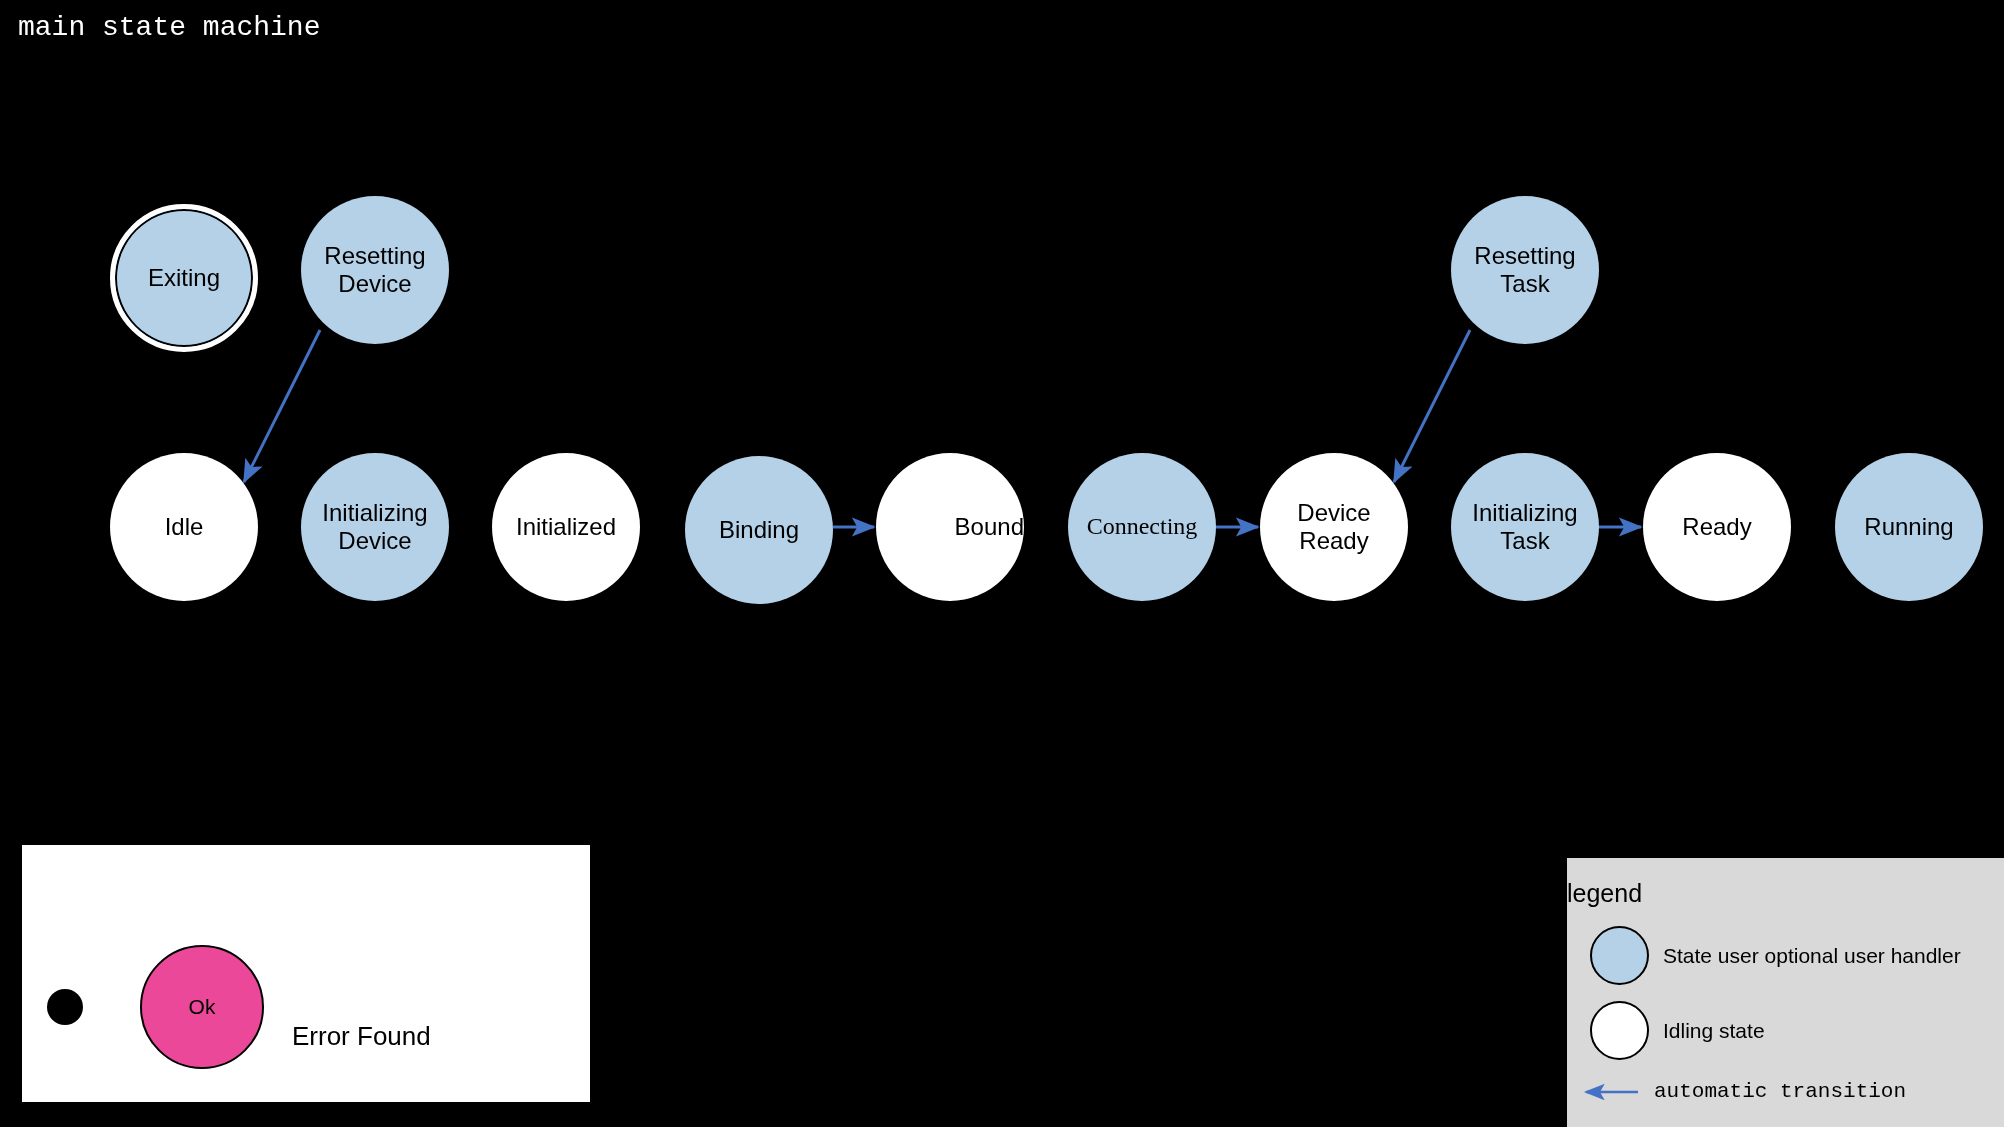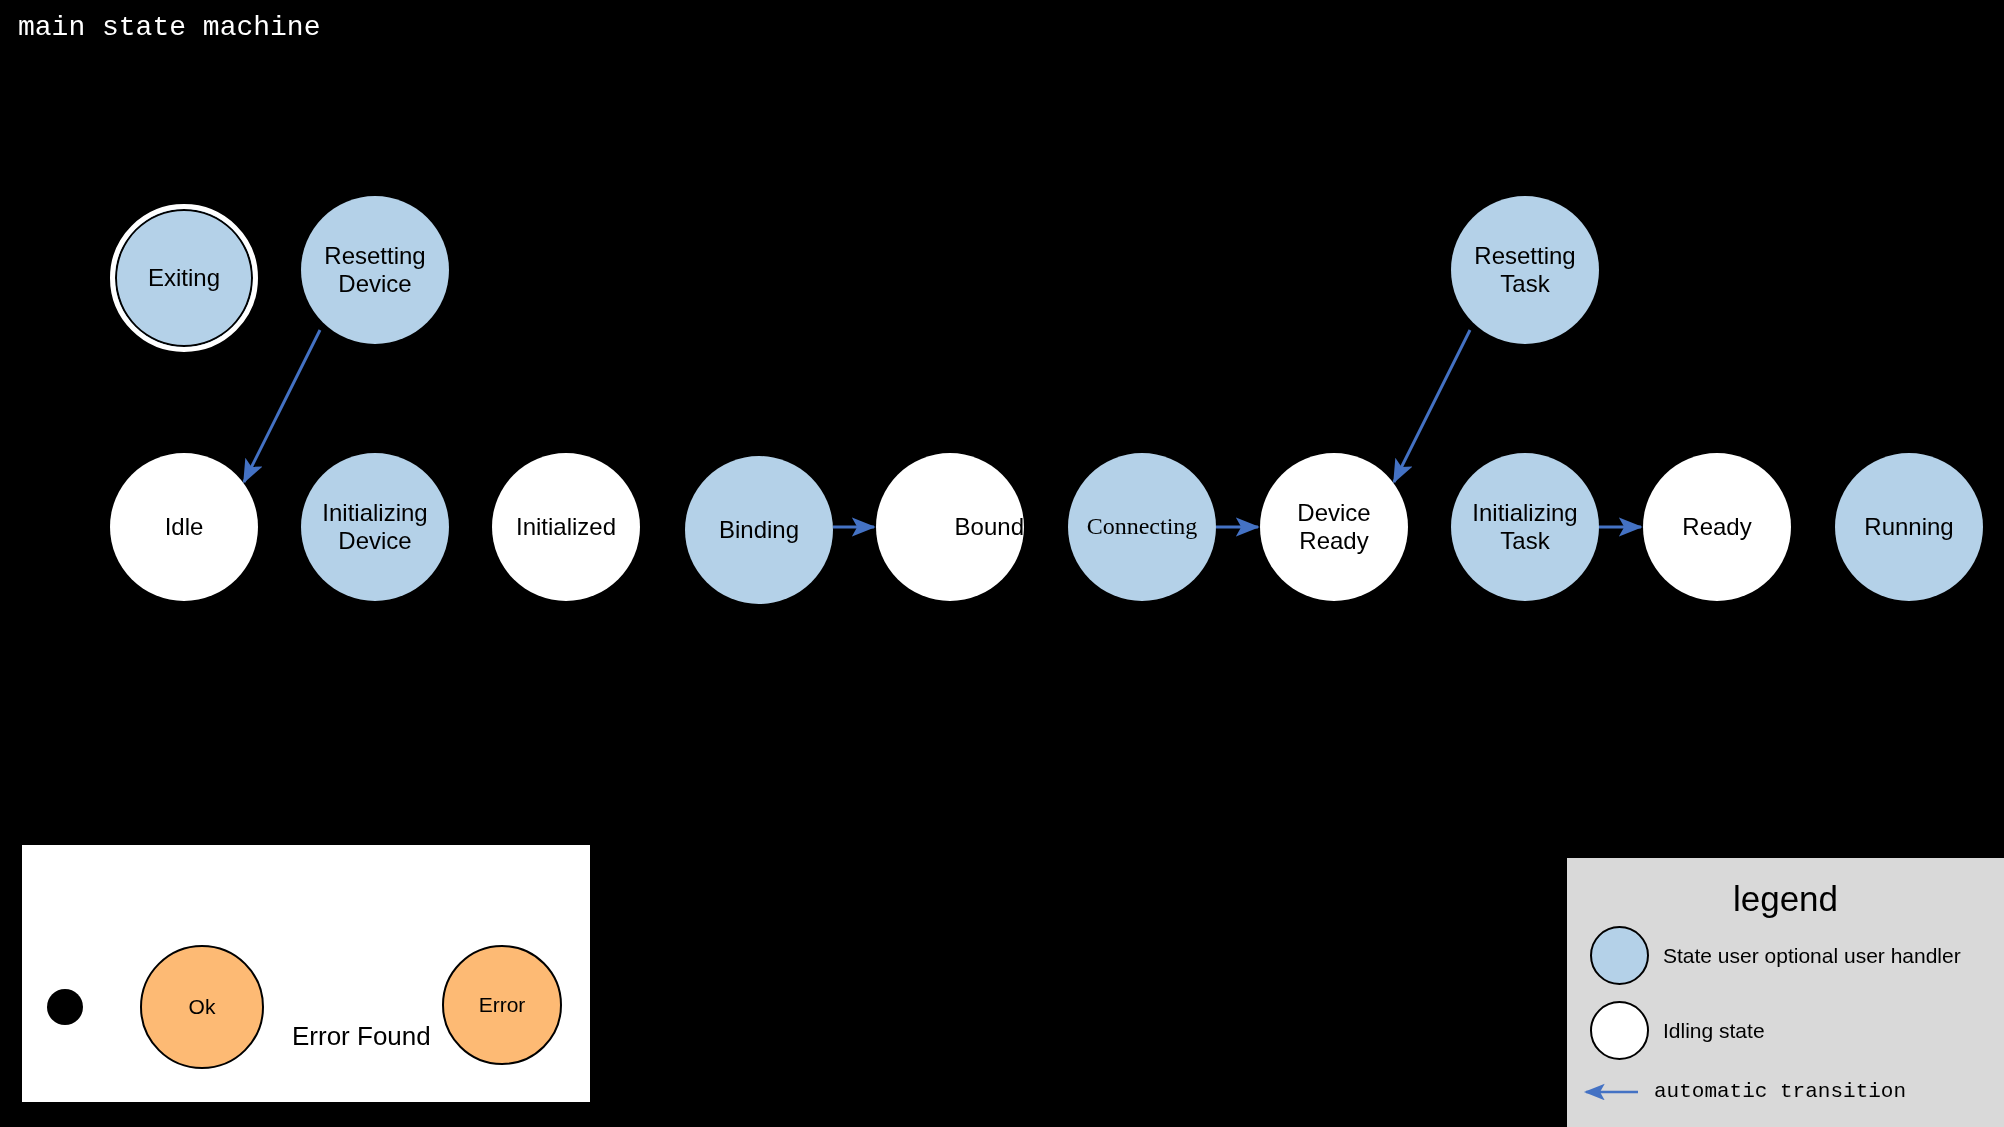--- a/index.html
+++ b/index.html
@@ -66,21 +66,21 @@
     position: absolute;
     left: 22px;
     top: 36px;
     font-size: 28px;
     color: #000000;
     white-space: nowrap;
   }
   .ortho-node {
     position: absolute;
     border: 2px solid #000000;
-    background: #fdba74;
+    background: #ec4899;
     border-radius: 50%;
     display: flex;
     align-items: center;
     justify-content: center;
     font-size: 21px;
     color: #000000;
     box-sizing: border-box;
   }
   #ortho-ok    { left: 140px; top: 945px; width: 124px; height: 124px; }
   #ortho-error { left: 442px; top: 945px; width: 120px; height: 120px; }
@@ -110,22 +110,22 @@
     width: 437px;
     height: 269px;
     background: #d9d9d9;
     box-sizing: border-box;
   }
   #legend-title {
     position: absolute;
     left: 0;
     top: 21px;
     width: 437px;
-    text-align: center;
-    font-size: 35px;
+    text-align: left;
+    font-size: 25px;
     color: #000000;
   }
   .legend-row {
     position: absolute;
     display: flex;
     align-items: center;
   }
   .legend-swatch-circle {
     width: 59px;
     height: 59px;
@@ -225,21 +225,20 @@
       </div>
       <div class="node node-fill-blue" style="left: 1835px; top: 453px; width: 148px; height: 148px;">
         <span class="node-label">Running</span>
       </div>
     </div>
 
   <div id="ortho-panel"></div>
   <div id="ortho-title">orthogonal state machine</div>
   <div id="ortho-start-dot"></div>
   <div id="ortho-ok" class="ortho-node">Ok</div>
-  <div id="ortho-error" class="ortho-node">Error</div>
   <div id="ortho-edge-label">Error Found</div>
 
   <div id="legend-panel">
     <div id="legend-title">legend</div>
 
     <div class="legend-row" id="legend-row-0">
       <div class="legend-swatch-circle legend-swatch-blue"></div>
       <div class="legend-text">State user optional user handler</div>
     </div>
 

